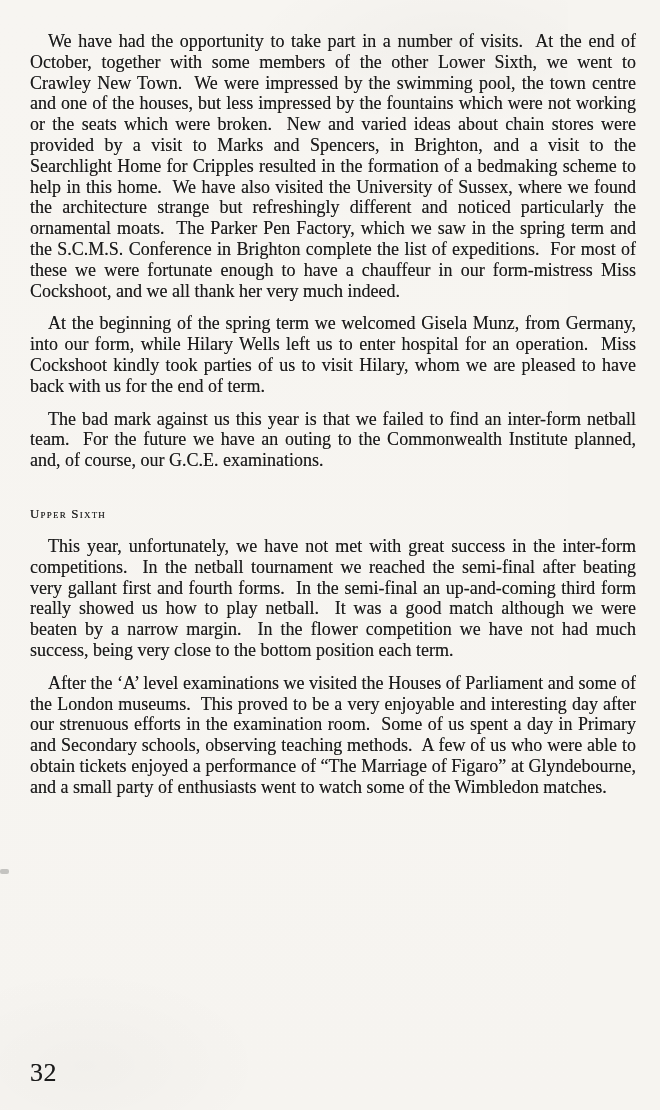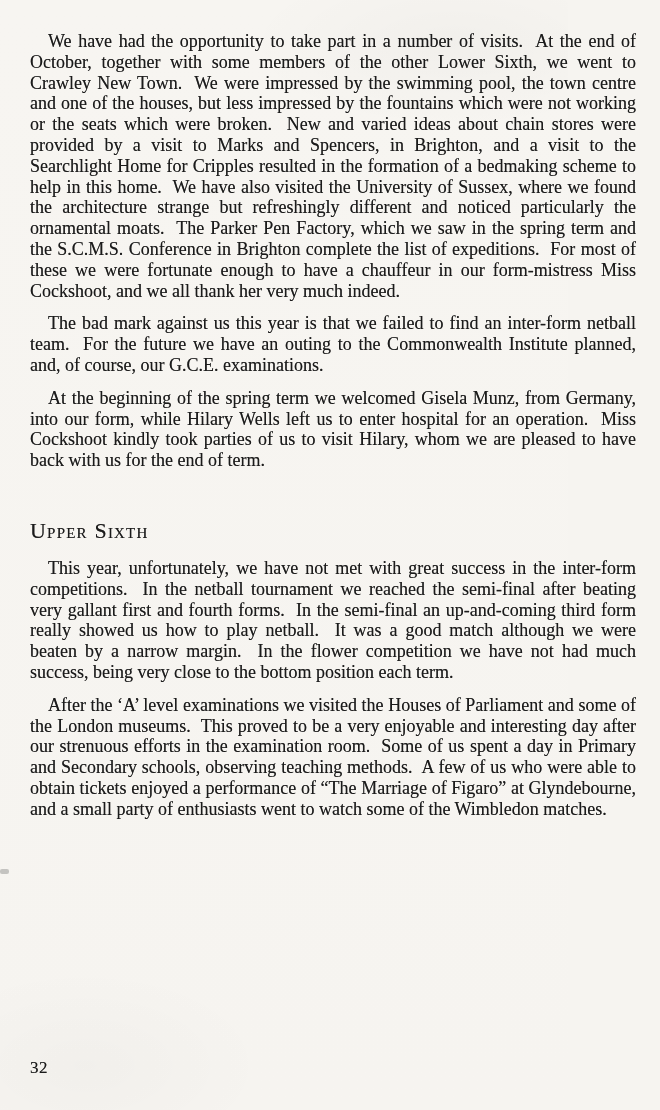--- a/index.html
+++ b/index.html
@@ -33,32 +33,32 @@
   .body-para {
     margin: 0 0 12px 0;
     font-size: 18px;
     line-height: 20.8px;
     text-align: justify;
     text-indent: 18px;
     white-space: pre-wrap;
     text-shadow: 0 0 0.45px rgba(20,20,20,0.55);
   }
   .section-heading {
-    margin: 47px 0 14px 0;
-    font-size: 22px;
+    margin: 35px 0 14px 0;
+    font-size: 13px;
     font-weight: normal;
     font-variant: small-caps;
     letter-spacing: 1.2px;
     text-shadow: 0 0 0.45px rgba(20,20,20,0.55);
   }
   .page-number {
     position: absolute;
     left: 30px;
     top: 1058px;
-    font-size: 17px;
+    font-size: 26px;
     letter-spacing: 0.5px;
     text-shadow: 0 0 0.45px rgba(20,20,20,0.55);
   }
   .scan-artifact-dash {
     position: absolute;
     left: 0;
     top: 869px;
     width: 9px;
     height: 5px;
     background: #9b9b99;
@@ -68,22 +68,22 @@
 </style>
 </head>
 <body>
 
 <div class="page">
 
   <div class="text-block">
 
     <section>
       <p class="body-para">We have had the opportunity to take part in a number of visits.  At the end of October, together with some members of the other Lower Sixth, we went to Crawley New Town.  We were impressed by the swimming pool, the town centre and one of the houses, but less impressed by the fountains which were not working or the seats which were broken.  New and varied ideas about chain stores were provided by a visit to Marks and Spencers, in Brighton, and a visit to the Searchlight Home for Cripples resulted in the formation of a bedmaking scheme to help in this home.  We have also visited the University of Sussex, where we found the architecture strange but refreshingly different and noticed particularly the ornamental moats.  The Parker Pen Factory, which we saw in the spring term and the S.C.M.S. Conference in Brighton complete the list of expeditions.  For most of these we were fortunate enough to have a chauffeur in our form-mistress Miss Cockshoot, and we all thank her very much indeed.</p>
+      <p class="body-para">At the beginning of the spring term we welcomed Gisela Munz, from Germany, into our form, while Hilary Wells left us to enter hospital for an operation.  Miss Cockshoot kindly took parties of us to visit Hilary, whom we are pleased to have back with us for the end of term.</p>
       <p class="body-para">The bad mark against us this year is that we failed to find an inter-form netball team.  For the future we have an outing to the Commonwealth Institute planned, and, of course, our G.C.E. examinations.</p>
-      <p class="body-para">At the beginning of the spring term we welcomed Gisela Munz, from Germany, into our form, while Hilary Wells left us to enter hospital for an operation.  Miss Cockshoot kindly took parties of us to visit Hilary, whom we are pleased to have back with us for the end of term.</p>
     </section>
 
     <section>
       <h2 class="section-heading">Upper Sixth</h2>
       <p class="body-para">This year, unfortunately, we have not met with great success in the inter-form competitions.  In the netball tournament we reached the semi-final after beating very gallant first and fourth forms.  In the semi-final an up-and-coming third form really showed us how to play netball.  It was a good match although we were beaten by a narrow margin.  In the flower competition we have not had much success, being very close to the bottom position each term.</p>
       <p class="body-para">After the ‘A’ level examinations we visited the Houses of Parliament and some of the London museums.  This proved to be a very enjoyable and interesting day after our strenuous efforts in the examination room.  Some of us spent a day in Primary and Secondary schools, observing teaching methods.  A few of us who were able to obtain tickets enjoyed a performance of “The Marriage of Figaro” at Glyndebourne, and a small party of enthusiasts went to watch some of the Wimbledon matches.</p>
     </section>
 
   </div>
 

